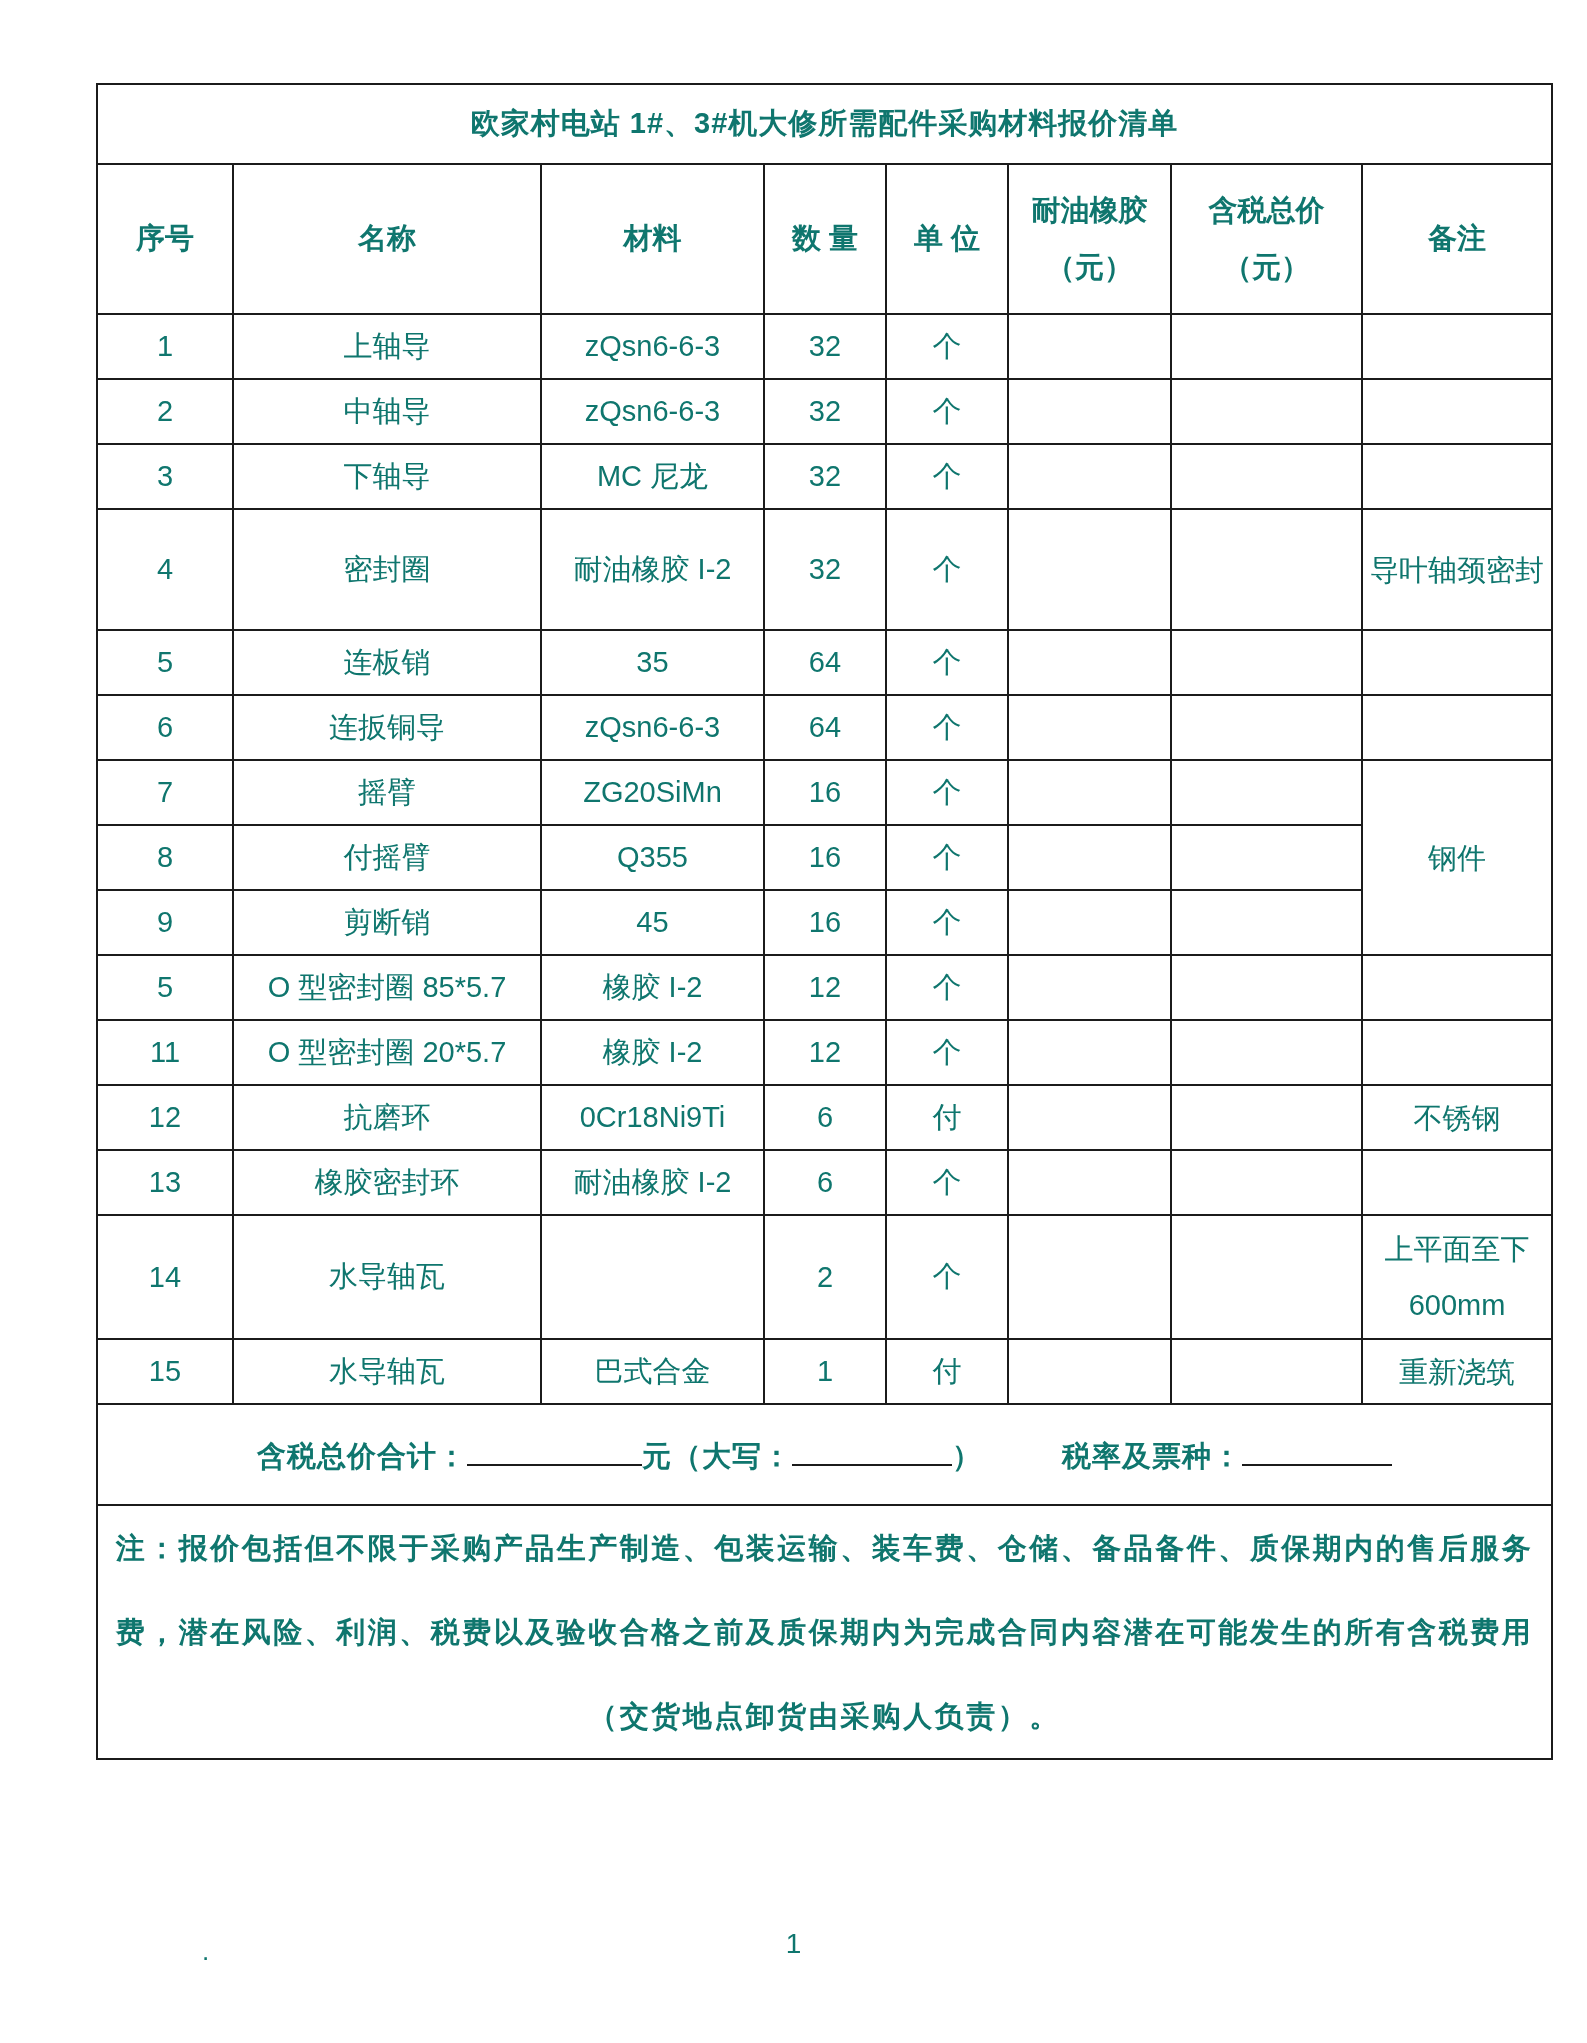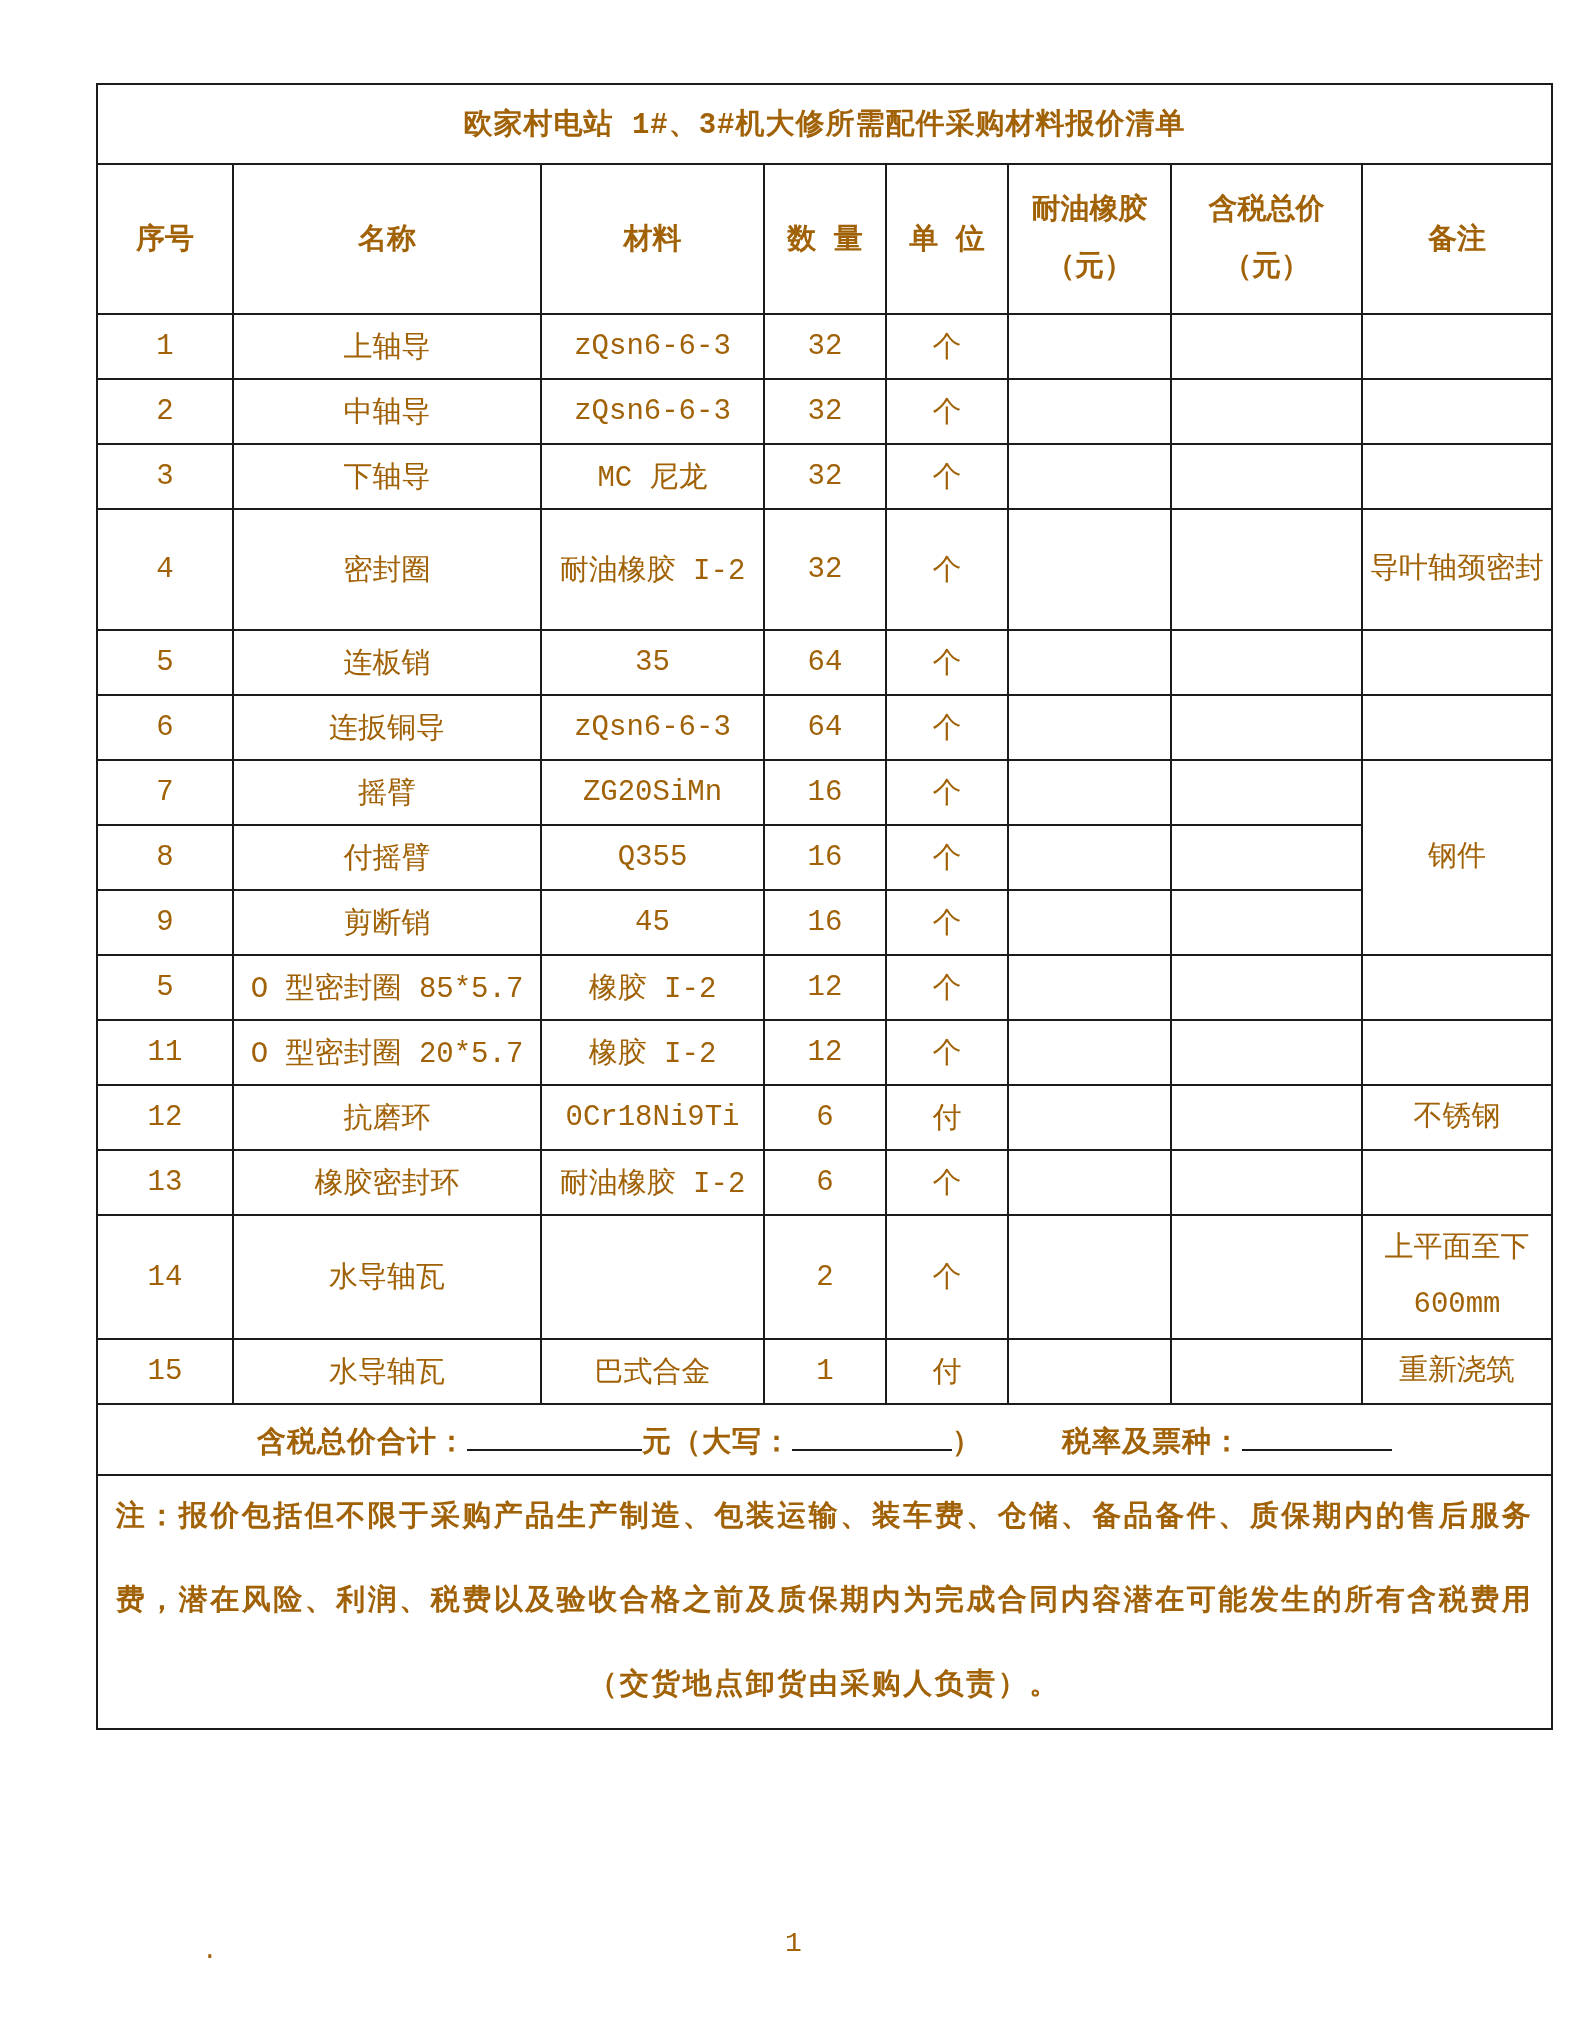--- a/index.html
+++ b/index.html
@@ -1,18 +1,18 @@
 <!DOCTYPE html>
 <html><head>
 <meta charset="utf-8">
 <style>
   html,body { margin:0; padding:0; background:#ffffff; }
   .page {
     position:relative; width:1587px; height:2043px; background:#ffffff;
-    font-family:Liberation Mono, monospace; color:#a16207;
+    font-family:Liberation Sans, sans-serif; color:#0f766e;
     overflow:hidden;
   }
   table.quote {
     position:absolute; left:96px; top:83px; width:1455px;
     border-collapse:collapse; table-layout:fixed;
     border:2px solid #1b1b1b;
   }
   table.quote td {
     border:2px solid #1b1b1b;
     text-align:center; vertical-align:middle;
@@ -20,21 +20,21 @@
   }
   tr.row-title { height:80px; }
   td.title-cell { font-weight:bold; font-size:30px; letter-spacing:1px; }
   tr.row-head { height:150px; }
   tr.row-head td { font-weight:bold; font-size:29px; }
   .two-line div { line-height:57px; }
   tr.r { height:65px; }
   tr.r-tall1 { height:121px; }
   tr.r-tall2 { height:124px;margin-top:44px; }
   td.remark-cell { padding:0 14px; line-height:56px; }
-  tr.row-footer { height:71px; }
+  tr.row-footer { height:101px; }
   td.footer-cell {
     text-align:left; padding-left:20px; font-weight:bold; font-size:30px;
     letter-spacing:1px;
   }
   .u { display:inline-block; border-bottom:2px solid #1b1b1b; height:32px; }
   .u1 { width:175px; }
   .u2 { width:160px; }
   .u3 { width:150px; }
   .tax-label { margin-left:80px; }
   tr.row-note { height:186px; }

